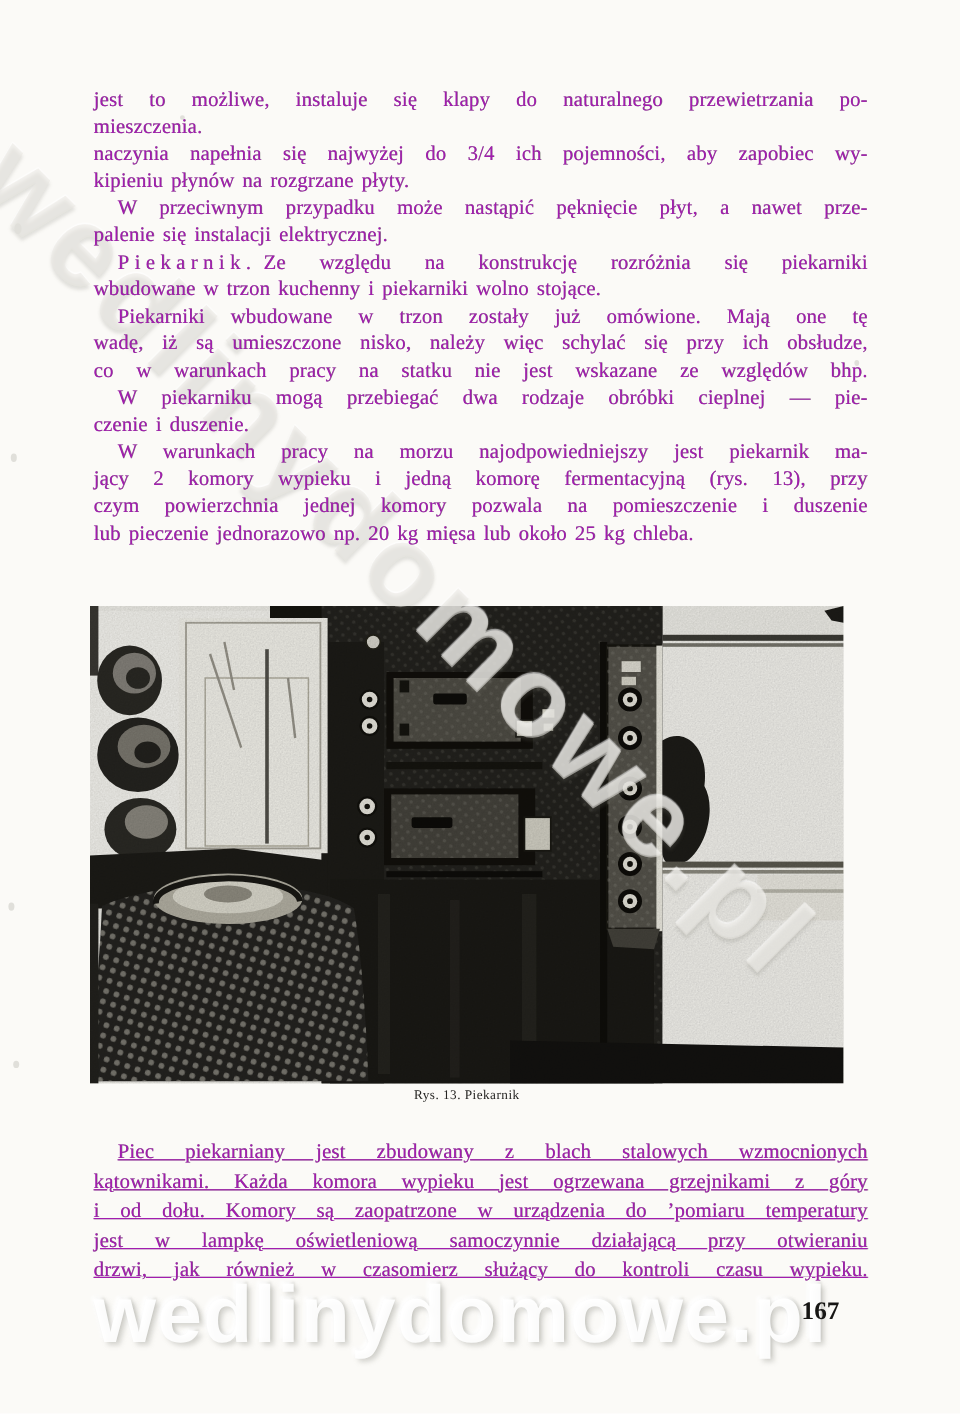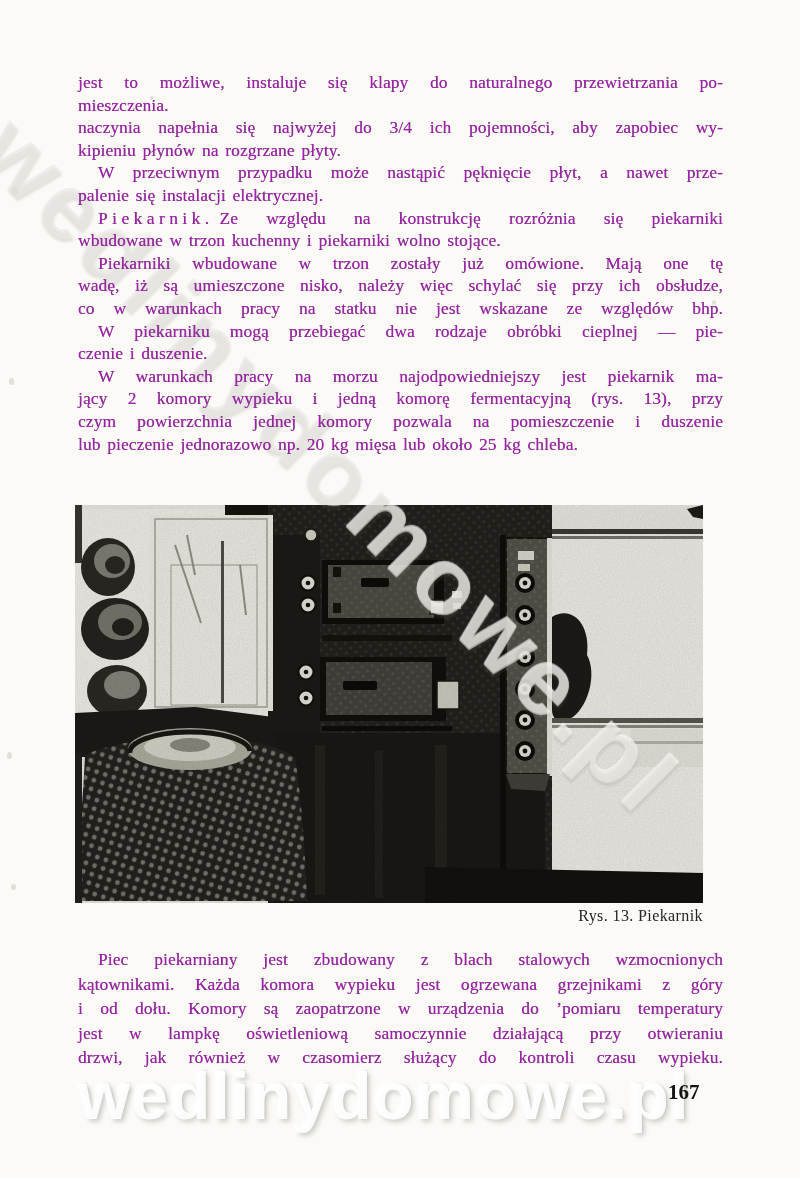--- a/index.html
+++ b/index.html
@@ -6,28 +6,28 @@
   body{width:800px;height:1178px;overflow:hidden;background:#ffffff;}
   .page{position:relative;width:800px;height:1178px;background:#fbfaf7;overflow:hidden;
         font-family:"Liberation Serif", serif;}
   
   .tb{position:absolute;left:78px;width:645px;z-index:2;color:#a21caf;}
   .tb1{top:72px;}
   .tb2{top:948px;}
   .ln{font-size:17.3px;line-height:22.6px;text-align:justify;text-align-last:justify;
       text-justify:inter-word;letter-spacing:0.15px;word-spacing:2.2px;white-space:normal;
       text-shadow:0.3px 0 0 rgba(30,29,27,0.55);}
-  .tb2 .ln{line-height:24.6px;}
+  .tb2 .ln{line-height:24.6px;text-decoration:underline;}
   .ln.last{text-align-last:left;}
   .ln.ind{text-indent:20px;}
   .pk{letter-spacing:4.5px;margin-right:6px;}
   
   .photo{position:absolute;left:75px;top:505px;width:628px;height:398px;z-index:0;}
-  .caption{position:absolute;left:75px;top:907px;width:628px;text-align:right;z-index:2;
-           font-size:16px;letter-spacing:0.4px;color:#262523;}
+  .caption{position:absolute;left:75px;top:907px;width:628px;text-align:center;z-index:2;
+           font-size:11px;letter-spacing:0.4px;color:#262523;}
   
   .pageno{position:absolute;left:668px;top:1080px;z-index:3;font-size:21px;font-weight:bold;
           color:#17161('4');color:#171614;}
   
   .wm{position:absolute;font-family:"Liberation Sans", sans-serif;font-weight:bold;
       pointer-events:none;white-space:nowrap;}
   .wm-diag{left:36px;top:94px;z-index:1;font-size:95px;letter-spacing:6px;
            transform:rotate(45deg);transform-origin:0 0;
            color:rgba(233,231,226,0.55);
            text-shadow:2px 2px 3px rgba(120,118,112,0.20), -1px -1px 1px rgba(255,255,255,0.65);}

